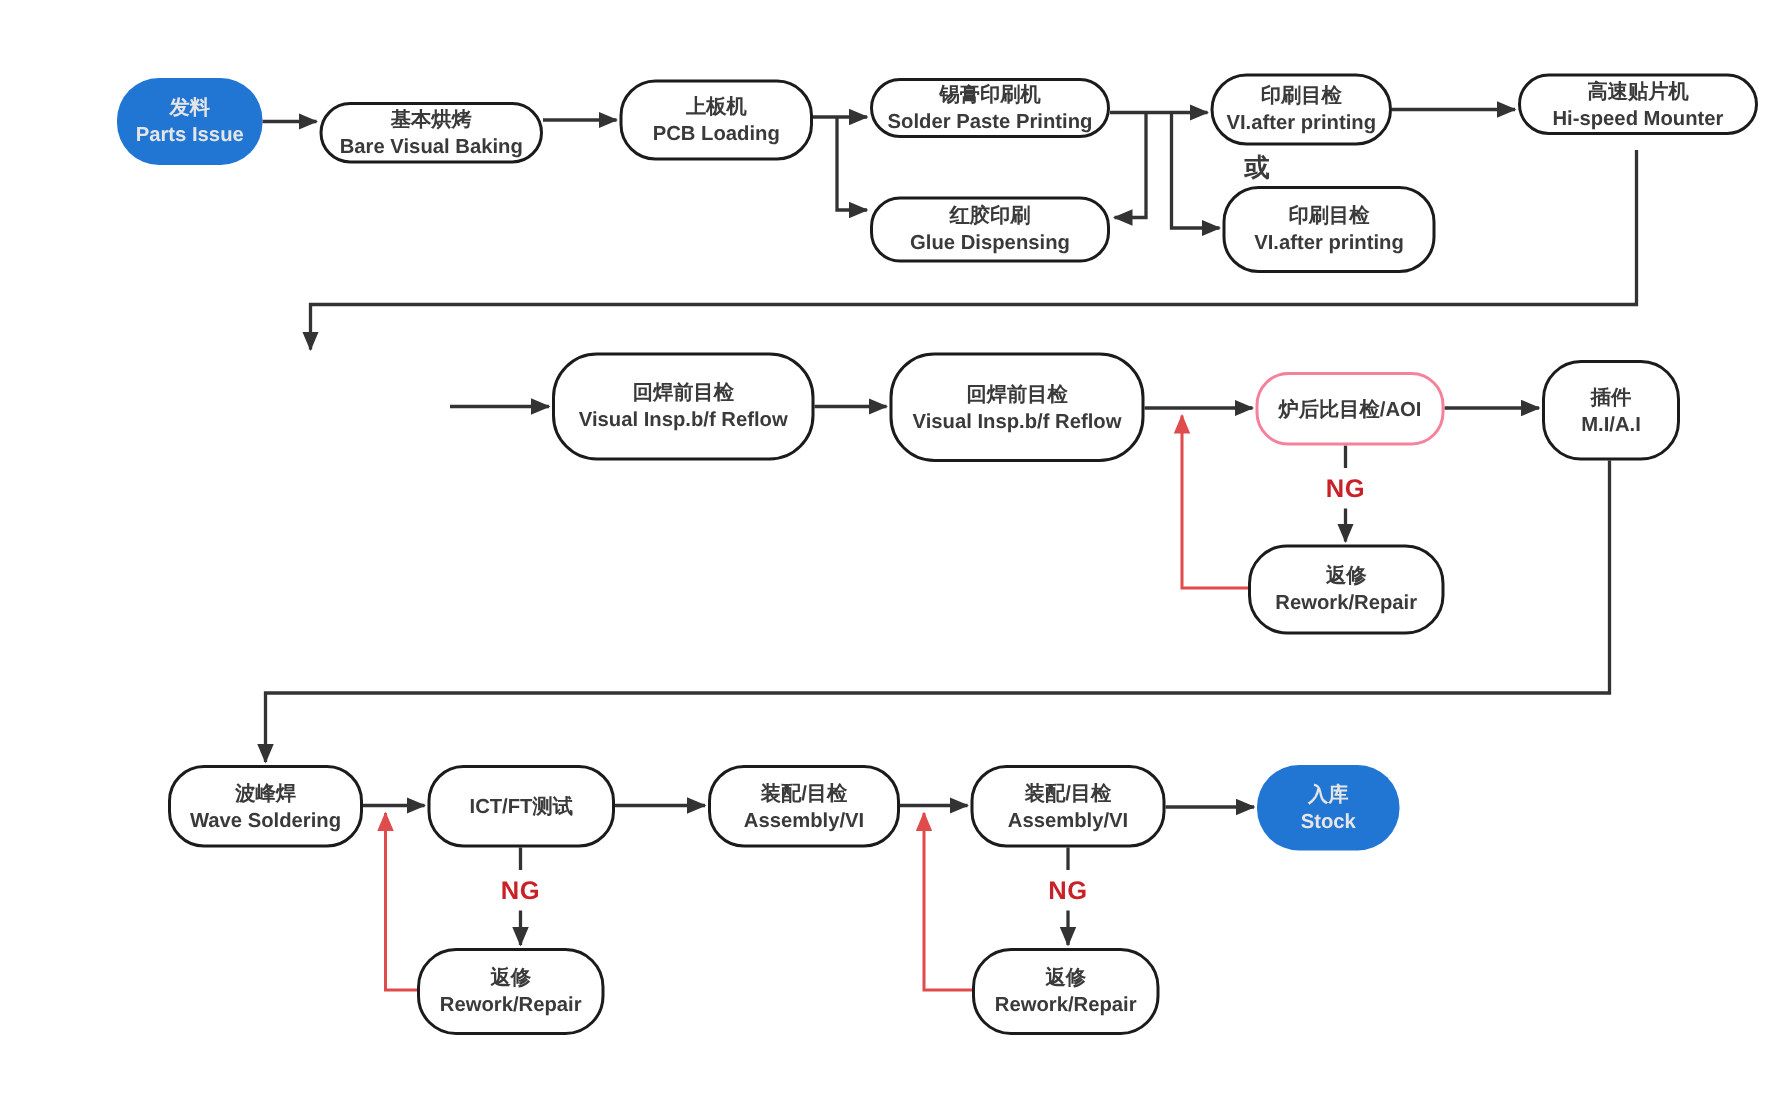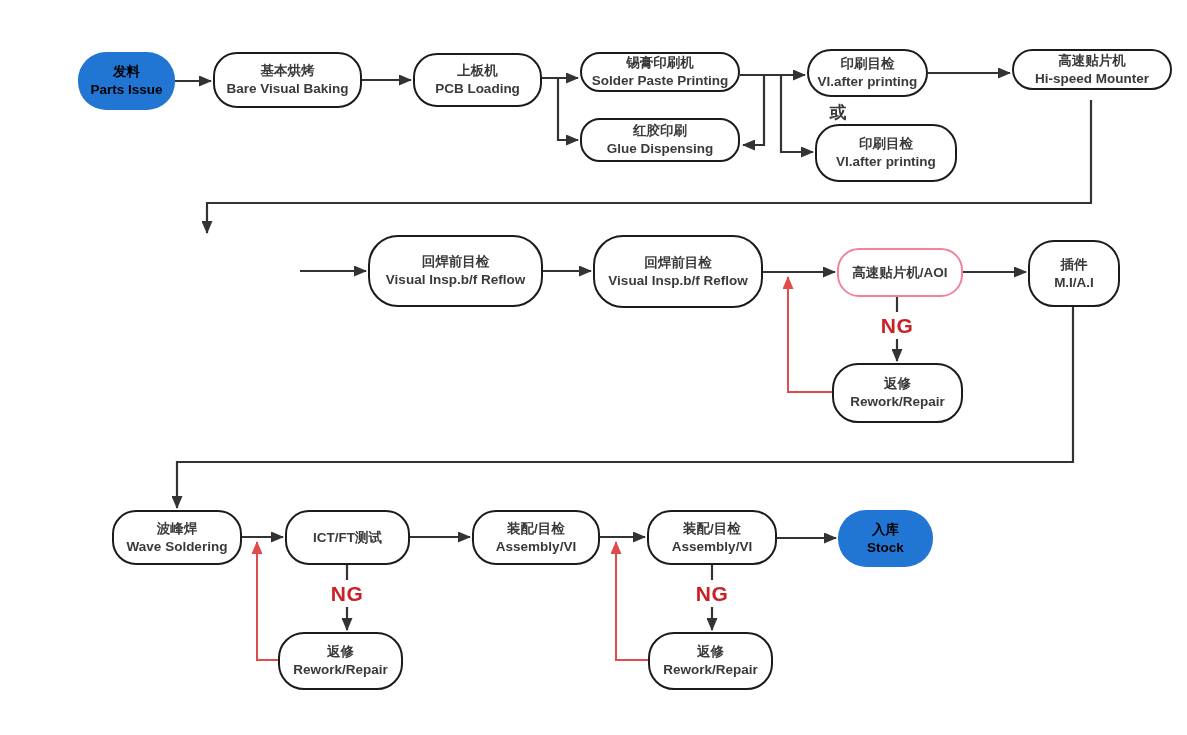--- a/index.html
+++ b/index.html
@@ -24,34 +24,34 @@
     text-align:center;
     color:var(--text,#3a3a3a);
     font-weight:bold;
     font-size:13.5px;
     line-height:1.32;
     z-index:2;
   }
   .node.blue{
     background:var(--blue,#2176d4);
     border:none;
-    color:#000000;
+    color:#e5e5e5;
     border-radius:28px;
   }
   .node.pink{border-color:var(--aoi-border,#f5829c);border-width:2px;}
   .flabel{
     position:absolute;
     transform:translate(-50%,-50%);
     font-weight:bold;
     color:var(--text,#3a3a3a);
     z-index:3;
     white-space:nowrap;
   }
   .flabel.or{font-size:17px;}
-  .flabel.ng{font-size:21px;color:var(--ng,#c92128);letter-spacing:.5px;}
+  .flabel.ng{font-size:17px;color:var(--ng,#c92128);letter-spacing:.5px;}
 </style>
 </head>
 <body>
 
 <div id="canvas">
 
   <svg id="wires" viewBox="0 0 1187 735" xmlns="http://www.w3.org/2000/svg">
     <defs>
       <marker id="ah-k" markerUnits="userSpaceOnUse" markerWidth="13" markerHeight="11" viewBox="0 0 13 11" refX="12" refY="5.5" orient="auto">
         <path d="M0,0 L13,5.5 L0,11 Z" fill="#333333"></path>
@@ -89,36 +89,36 @@
     <path class="lr" d="M832 392 H788 V277" marker-end="url(#ah-r)"></path>
     <path class="lr" d="M278 660 H257 V542" marker-end="url(#ah-r)"></path>
     <path class="lr" d="M648 660 H616 V542" marker-end="url(#ah-r)"></path>
   </svg>
 
   <div class="node blue" style="left:78px;top:52px;width:97px;height:58px">
     <span>发料</span>
     <span>Parts Issue</span>
   </div>
 
-  <div class="node" style="left:213px;top:52px;width:149px;height:56px">
+  <div class="node" style="left:213px;top:68px;width:149px;height:41px">
     <span>基本烘烤</span>
     <span>Bare Visual Baking</span>
   </div>
 
   <div class="node" style="left:413px;top:53px;width:129px;height:54px">
     <span>上板机</span>
     <span>PCB Loading</span>
   </div>
 
   <div class="node" style="left:580px;top:52px;width:160px;height:40px">
     <span>锡膏印刷机</span>
     <span>Solder Paste Printing</span>
   </div>
 
-  <div class="node" style="left:580px;top:118px;width:160px;height:44px;border-radius:20px">
+  <div class="node" style="left:580px;top:131px;width:160px;height:44px;border-radius:20px">
     <span>红胶印刷</span>
     <span>Glue Dispensing</span>
   </div>
 
   <div class="node" style="left:807px;top:49px;width:121px;height:48px">
     <span>印刷目检</span>
     <span>VI.after printing</span>
   </div>
 
   <div class="flabel or" style="left:838px;top:112px">或</div>
@@ -138,21 +138,21 @@
     <span>回焊前目检</span>
     <span>Visual Insp.b/f Reflow</span>
   </div>
 
   <div class="node" style="left:593px;top:235px;width:170px;height:73px;border-radius:30px">
     <span>回焊前目检</span>
     <span>Visual Insp.b/f Reflow</span>
   </div>
 
   <div class="node pink" style="left:837px;top:248px;width:126px;height:49px;border-radius:22px">
-    <span>高速贴片机/AOI</span>
+    <span>炉后比目检/AOI</span>
   </div>
 
   <div class="node" style="left:1028px;top:240px;width:92px;height:67px;border-radius:26px">
     <span>插件</span>
     <span>M.I/A.I</span>
   </div>
 
   <div class="flabel ng" style="left:897px;top:326px">NG</div>
 
   <div class="node" style="left:832px;top:363px;width:131px;height:60px;border-radius:26px">

